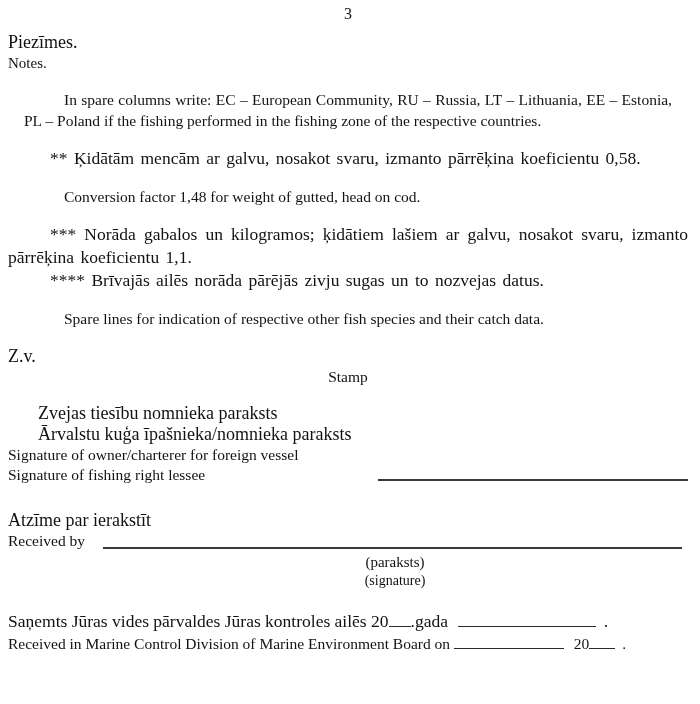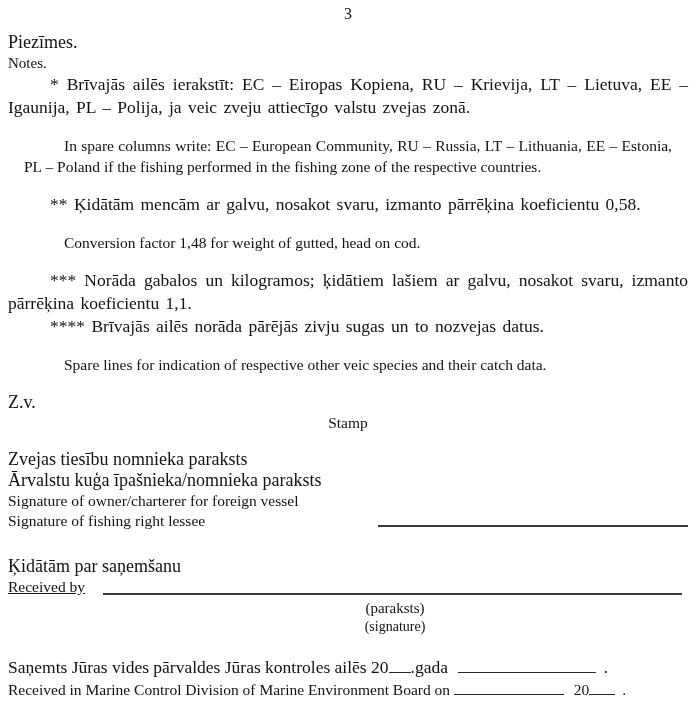--- a/index.html
+++ b/index.html
@@ -48,37 +48,37 @@
   .sp3 { margin-top: 3px; }
   .stamp-block { margin-top: 13px; }
   .stamp-lv { font-size: 18px; line-height: 22px; }
   .stamp-en { font-size: 15.5px; line-height: 20px; text-align: center; }
   .sig-block {
     margin-top: 16px;
     display: flex;
     align-items: flex-end;
   }
   .sig-left { flex: 1 1 auto; }
-  .sig-lv { font-size: 18px; line-height: 21px; }
+  .sig-lv { font-size: 18px; line-height: 21px; margin-left: 30px; }
   .sig-en { font-size: 15.5px; line-height: 20px; }
   .sig-line {
     flex: 0 0 310px;
     border-bottom: 2px solid #3a3a3a;
     height: 0;
     margin-bottom: 4px;
   }
   .receipt-block { margin-top: 24px; }
   .receipt-lv { font-size: 18px; line-height: 22px; }
   .receipt-row {
     display: flex;
     align-items: flex-end;
     font-size: 15.5px;
     line-height: 20px;
   }
-  .receipt-label { flex: 0 0 auto; text-decoration: underline; }
+  .receipt-label { flex: 0 0 auto; }
   .receipt-line {
     flex: 1 1 auto;
     border-bottom: 2px solid #3a3a3a;
     height: 0;
     margin: 0 6px 2px 18px;
   }
   .caption-wrap {
     margin-left: 107px;
     width: 560px;
     text-align: center;
@@ -104,48 +104,47 @@
 </head>
 <body>
 
 <div class="page">
 
   <div class="page-number">3</div>
 
   <div class="heading-lv">Piezīmes.</div>
   <div class="heading-en">Notes.</div>
 
-  <p class="note-lv">* Brīvajās ailēs ierakstīt: EC – Eiropas Kopiena, RU – Krievija, LT – Lietuva, EE – Igaunija, PL – Polija, ja veic zveju attiecīgo valstu zvejas zonā.</p>
   <p class="note-en sp2">In spare columns write: EC – European Community, RU – Russia, LT – Lithuania, EE – Estonia, PL – Poland if the fishing performed in the fishing zone of the respective countries.</p>
 
   <p class="note-lv sp3">** Ķidātām mencām ar galvu, nosakot svaru, izmanto pārrēķina koeficientu 0,58.</p>
   <p class="note-en sp2">Conversion factor 1,48 for weight of gutted, head on cod.</p>
 
   <p class="note-lv sp3">*** Norāda gabalos un kilogramos; ķidātiem lašiem ar galvu, nosakot svaru, izmanto pārrēķina koeficientu 1,1.</p>
 
   <p class="note-lv sp3">**** Brīvajās ailēs norāda pārējās zivju sugas un to nozvejas datus.</p>
-  <p class="note-en">Spare lines for indication of respective other veic species and their catch data.</p>
+  <p class="note-en">Spare lines for indication of respective other fish species and their catch data.</p>
 
   <div class="stamp-block">
     <div class="stamp-lv">Z.v.</div>
     <div class="stamp-en">Stamp</div>
   </div>
 
   <div class="sig-block">
     <div class="sig-left">
       <div class="sig-lv">Zvejas tiesību nomnieka paraksts</div>
       <div class="sig-lv">Ārvalstu kuģa īpašnieka/nomnieka paraksts</div>
       <div class="sig-en">Signature of owner/charterer for foreign vessel</div>
       <div class="sig-en">Signature of fishing right lessee</div>
     </div>
     <div class="sig-line"></div>
   </div>
 
   <div class="receipt-block">
-    <div class="receipt-lv">Ķidātām par saņemšanu</div>
+    <div class="receipt-lv">Atzīme par ierakstīt</div>
     <div class="receipt-row">
       <span class="receipt-label">Received by</span>
       <span class="receipt-line"></span>
     </div>
     <div class="caption-wrap">
       <div class="caption-lv">(paraksts)</div>
       <div class="caption-en">(signature)</div>
     </div>
   </div>
 

